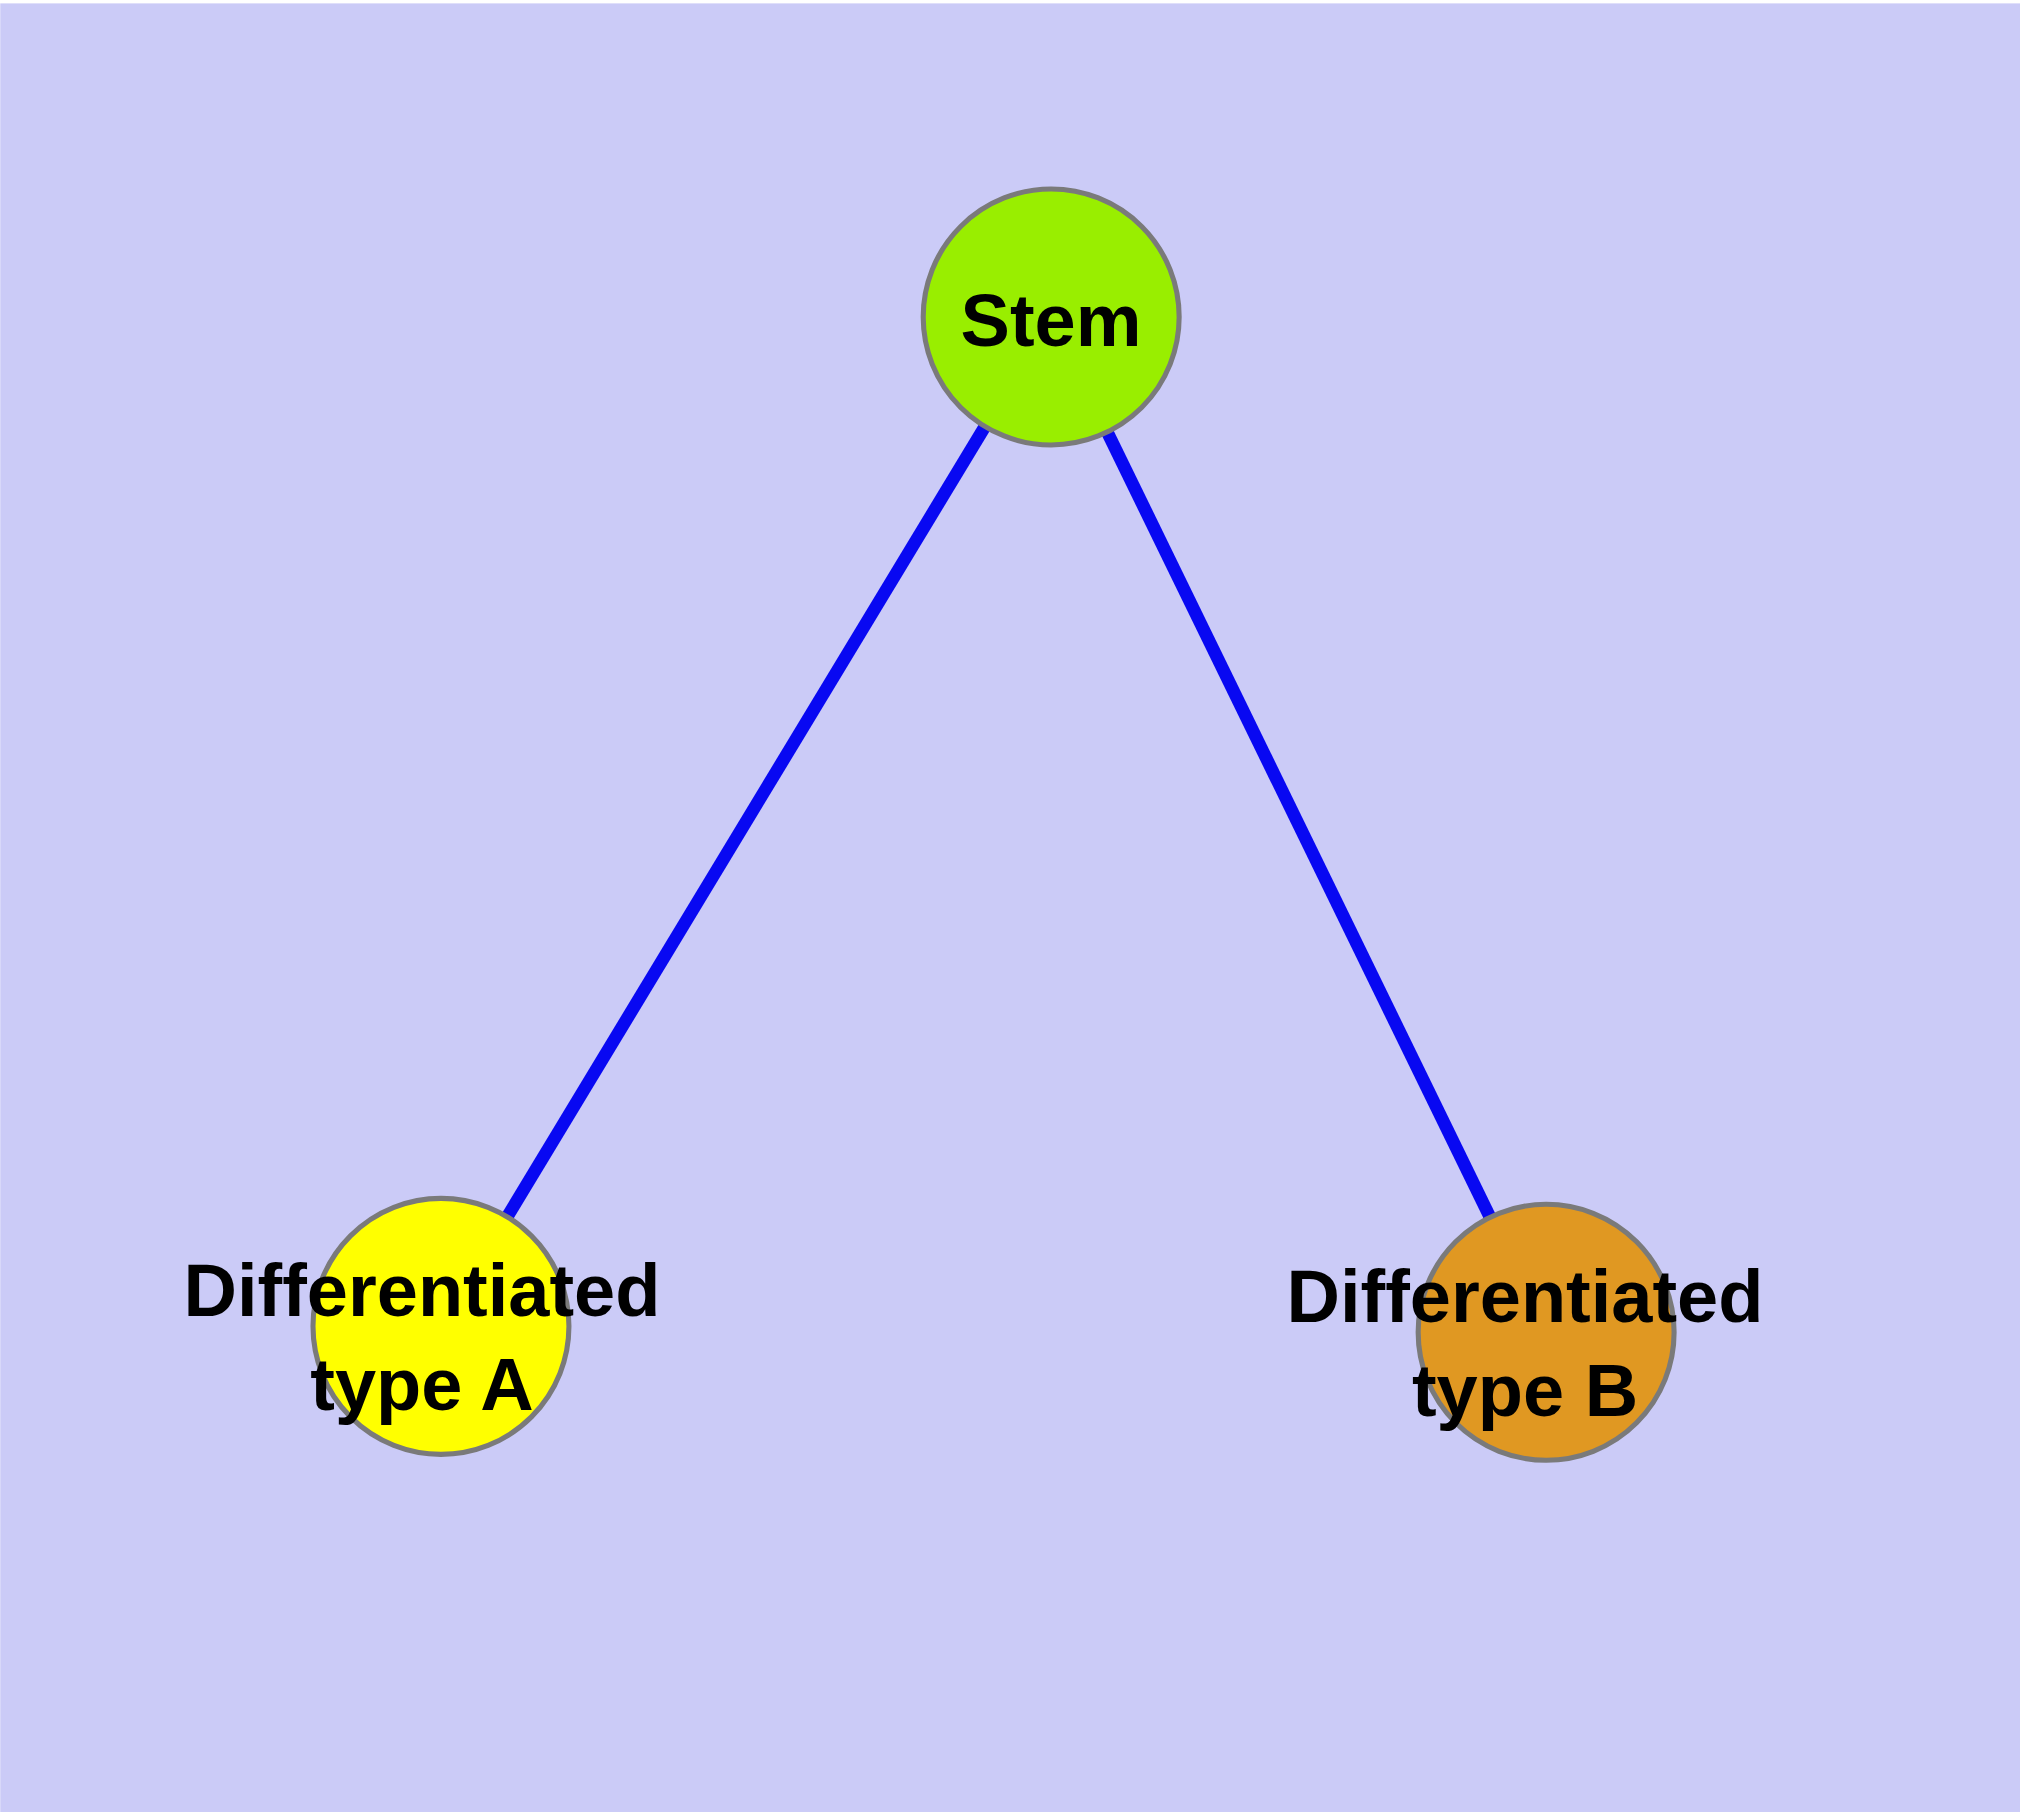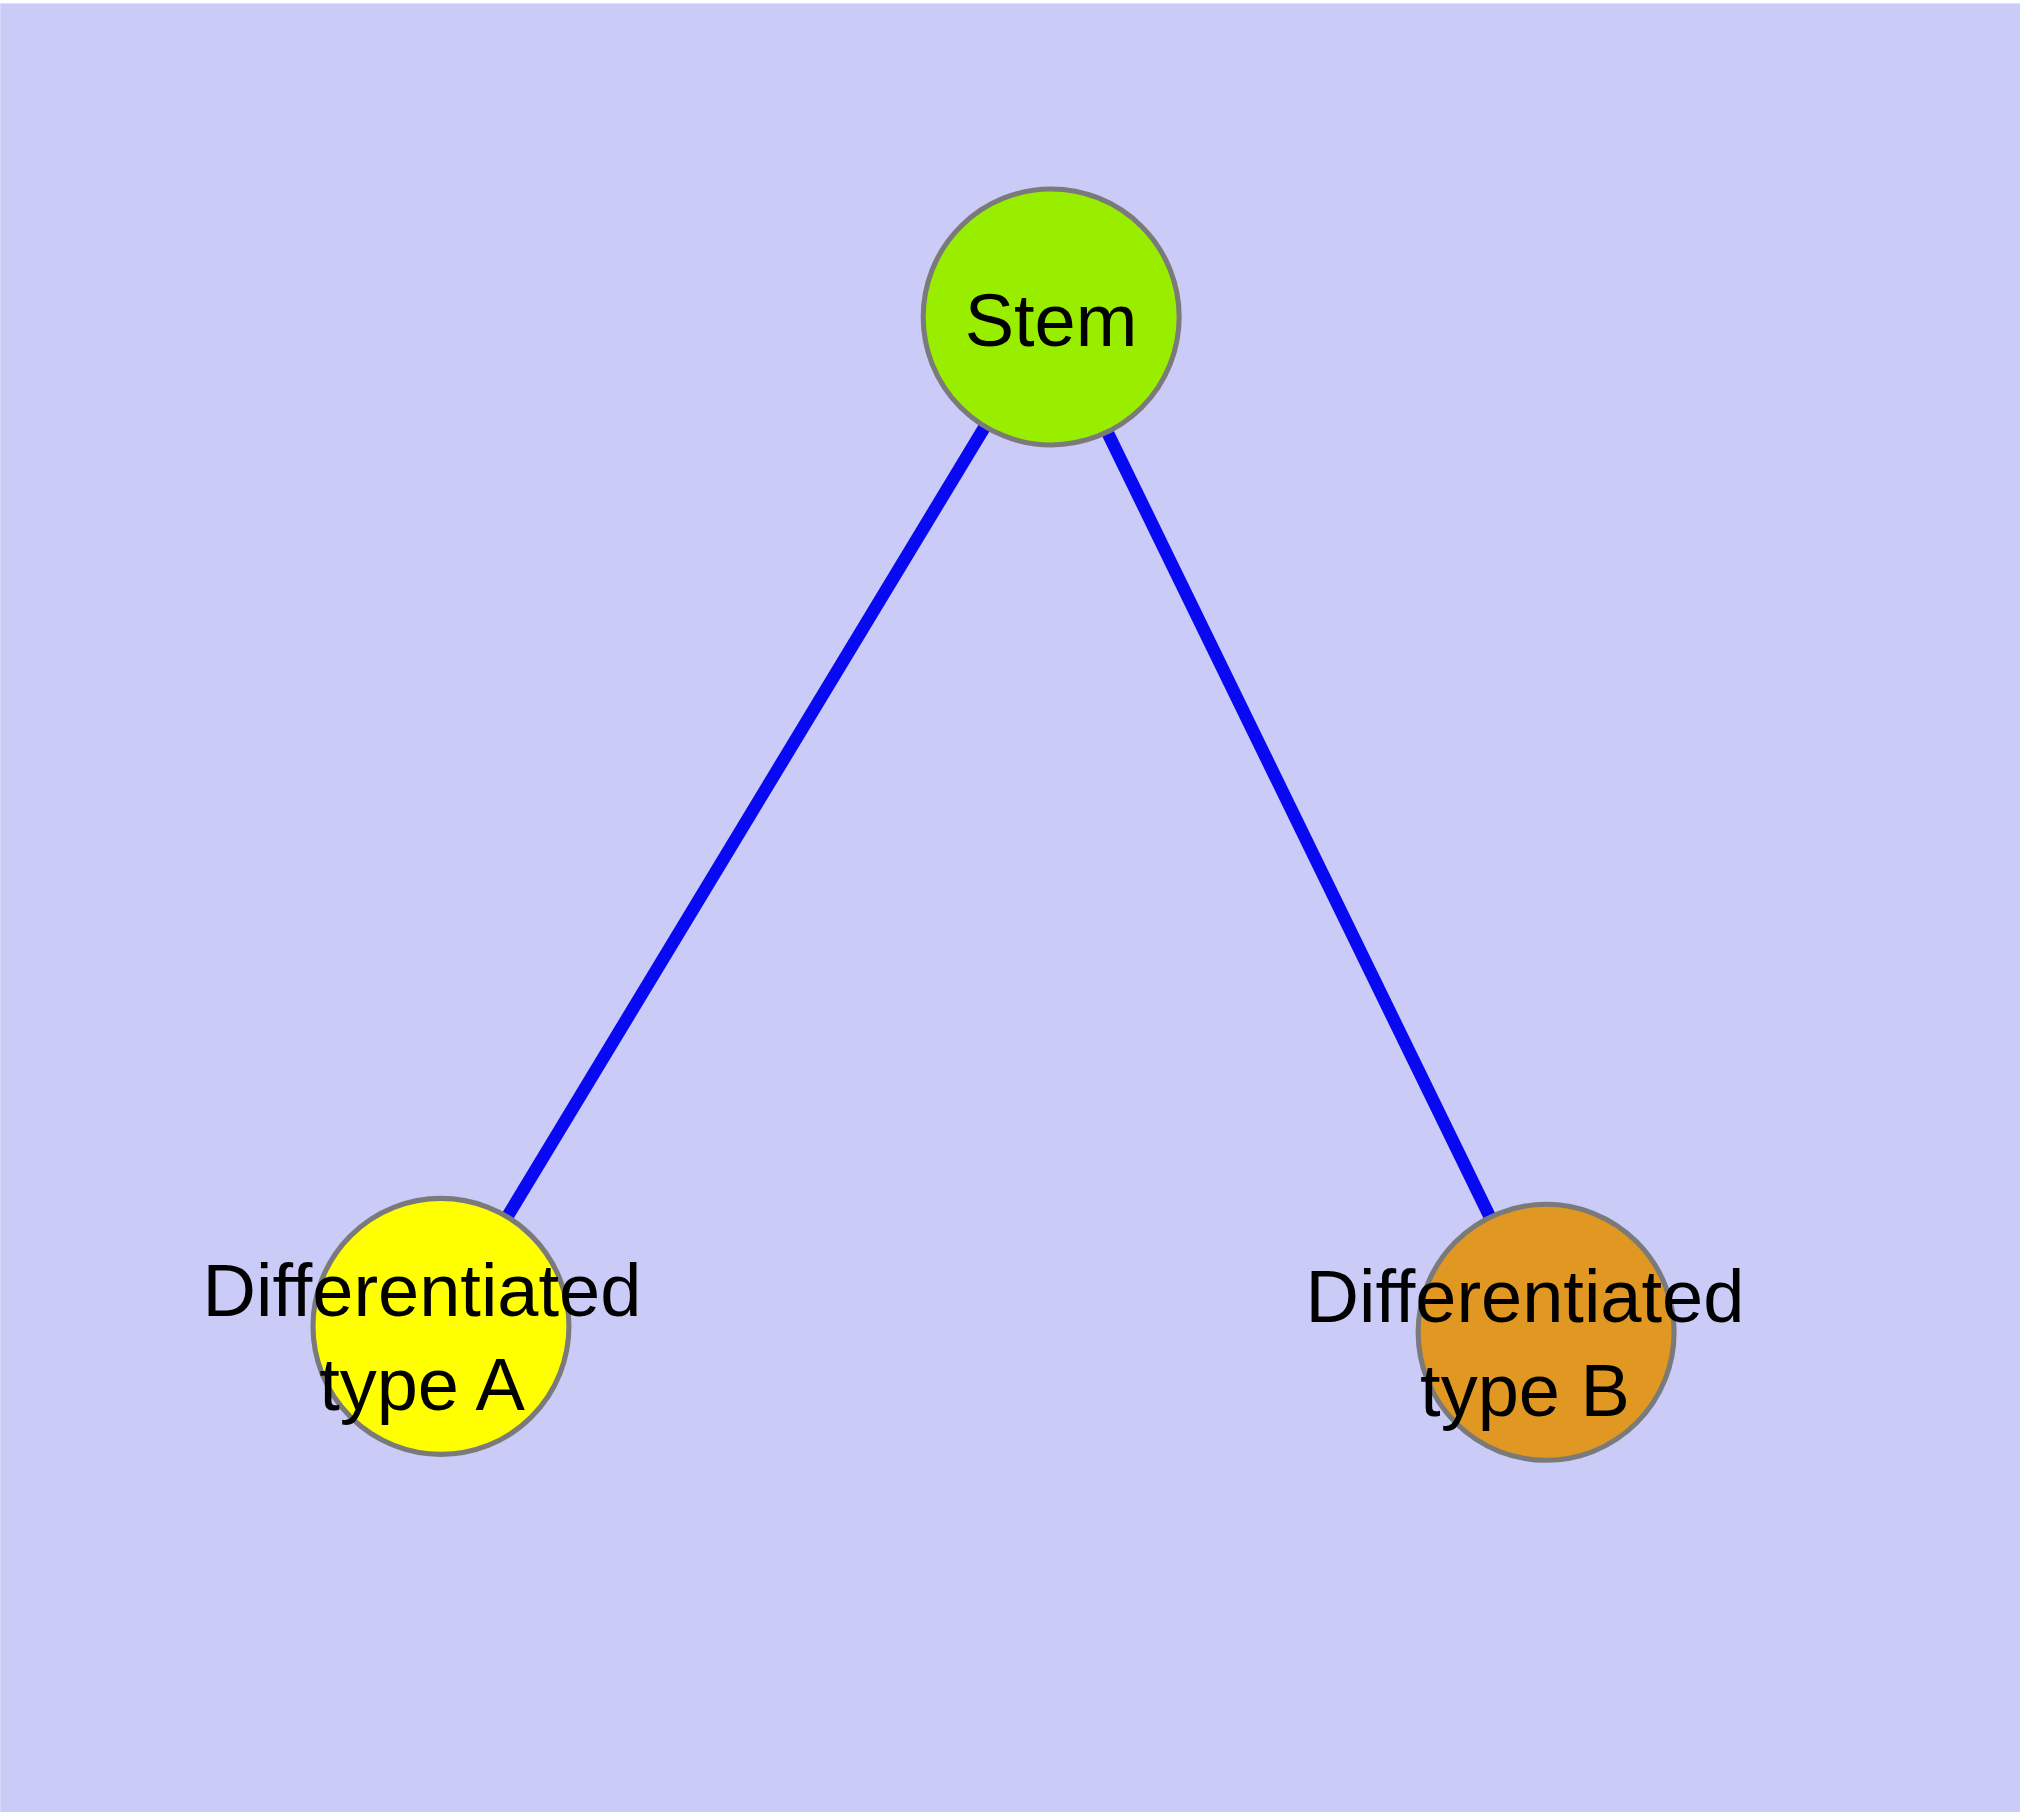--- a/index.html
+++ b/index.html
@@ -18,21 +18,21 @@
   }
   .stage svg {
     position: absolute;
     left: 0;
     top: 0;
     display: block;
   }
   .node-label {
     position: absolute;
     transform: translate(-50%, -50%);
-    font-weight: normal;
+    font-weight: bold;
     font-size: 74px;
     line-height: 94px;
     color: #000000;
     text-align: center;
     white-space: pre-line;
     letter-spacing: 0;
   }
   #label-stem { left: 1051px; top: 321px; }
   #label-type-a { left: 422px;  top: 1338px; }
   #label-type-b { left: 1525px; top: 1344px; }

